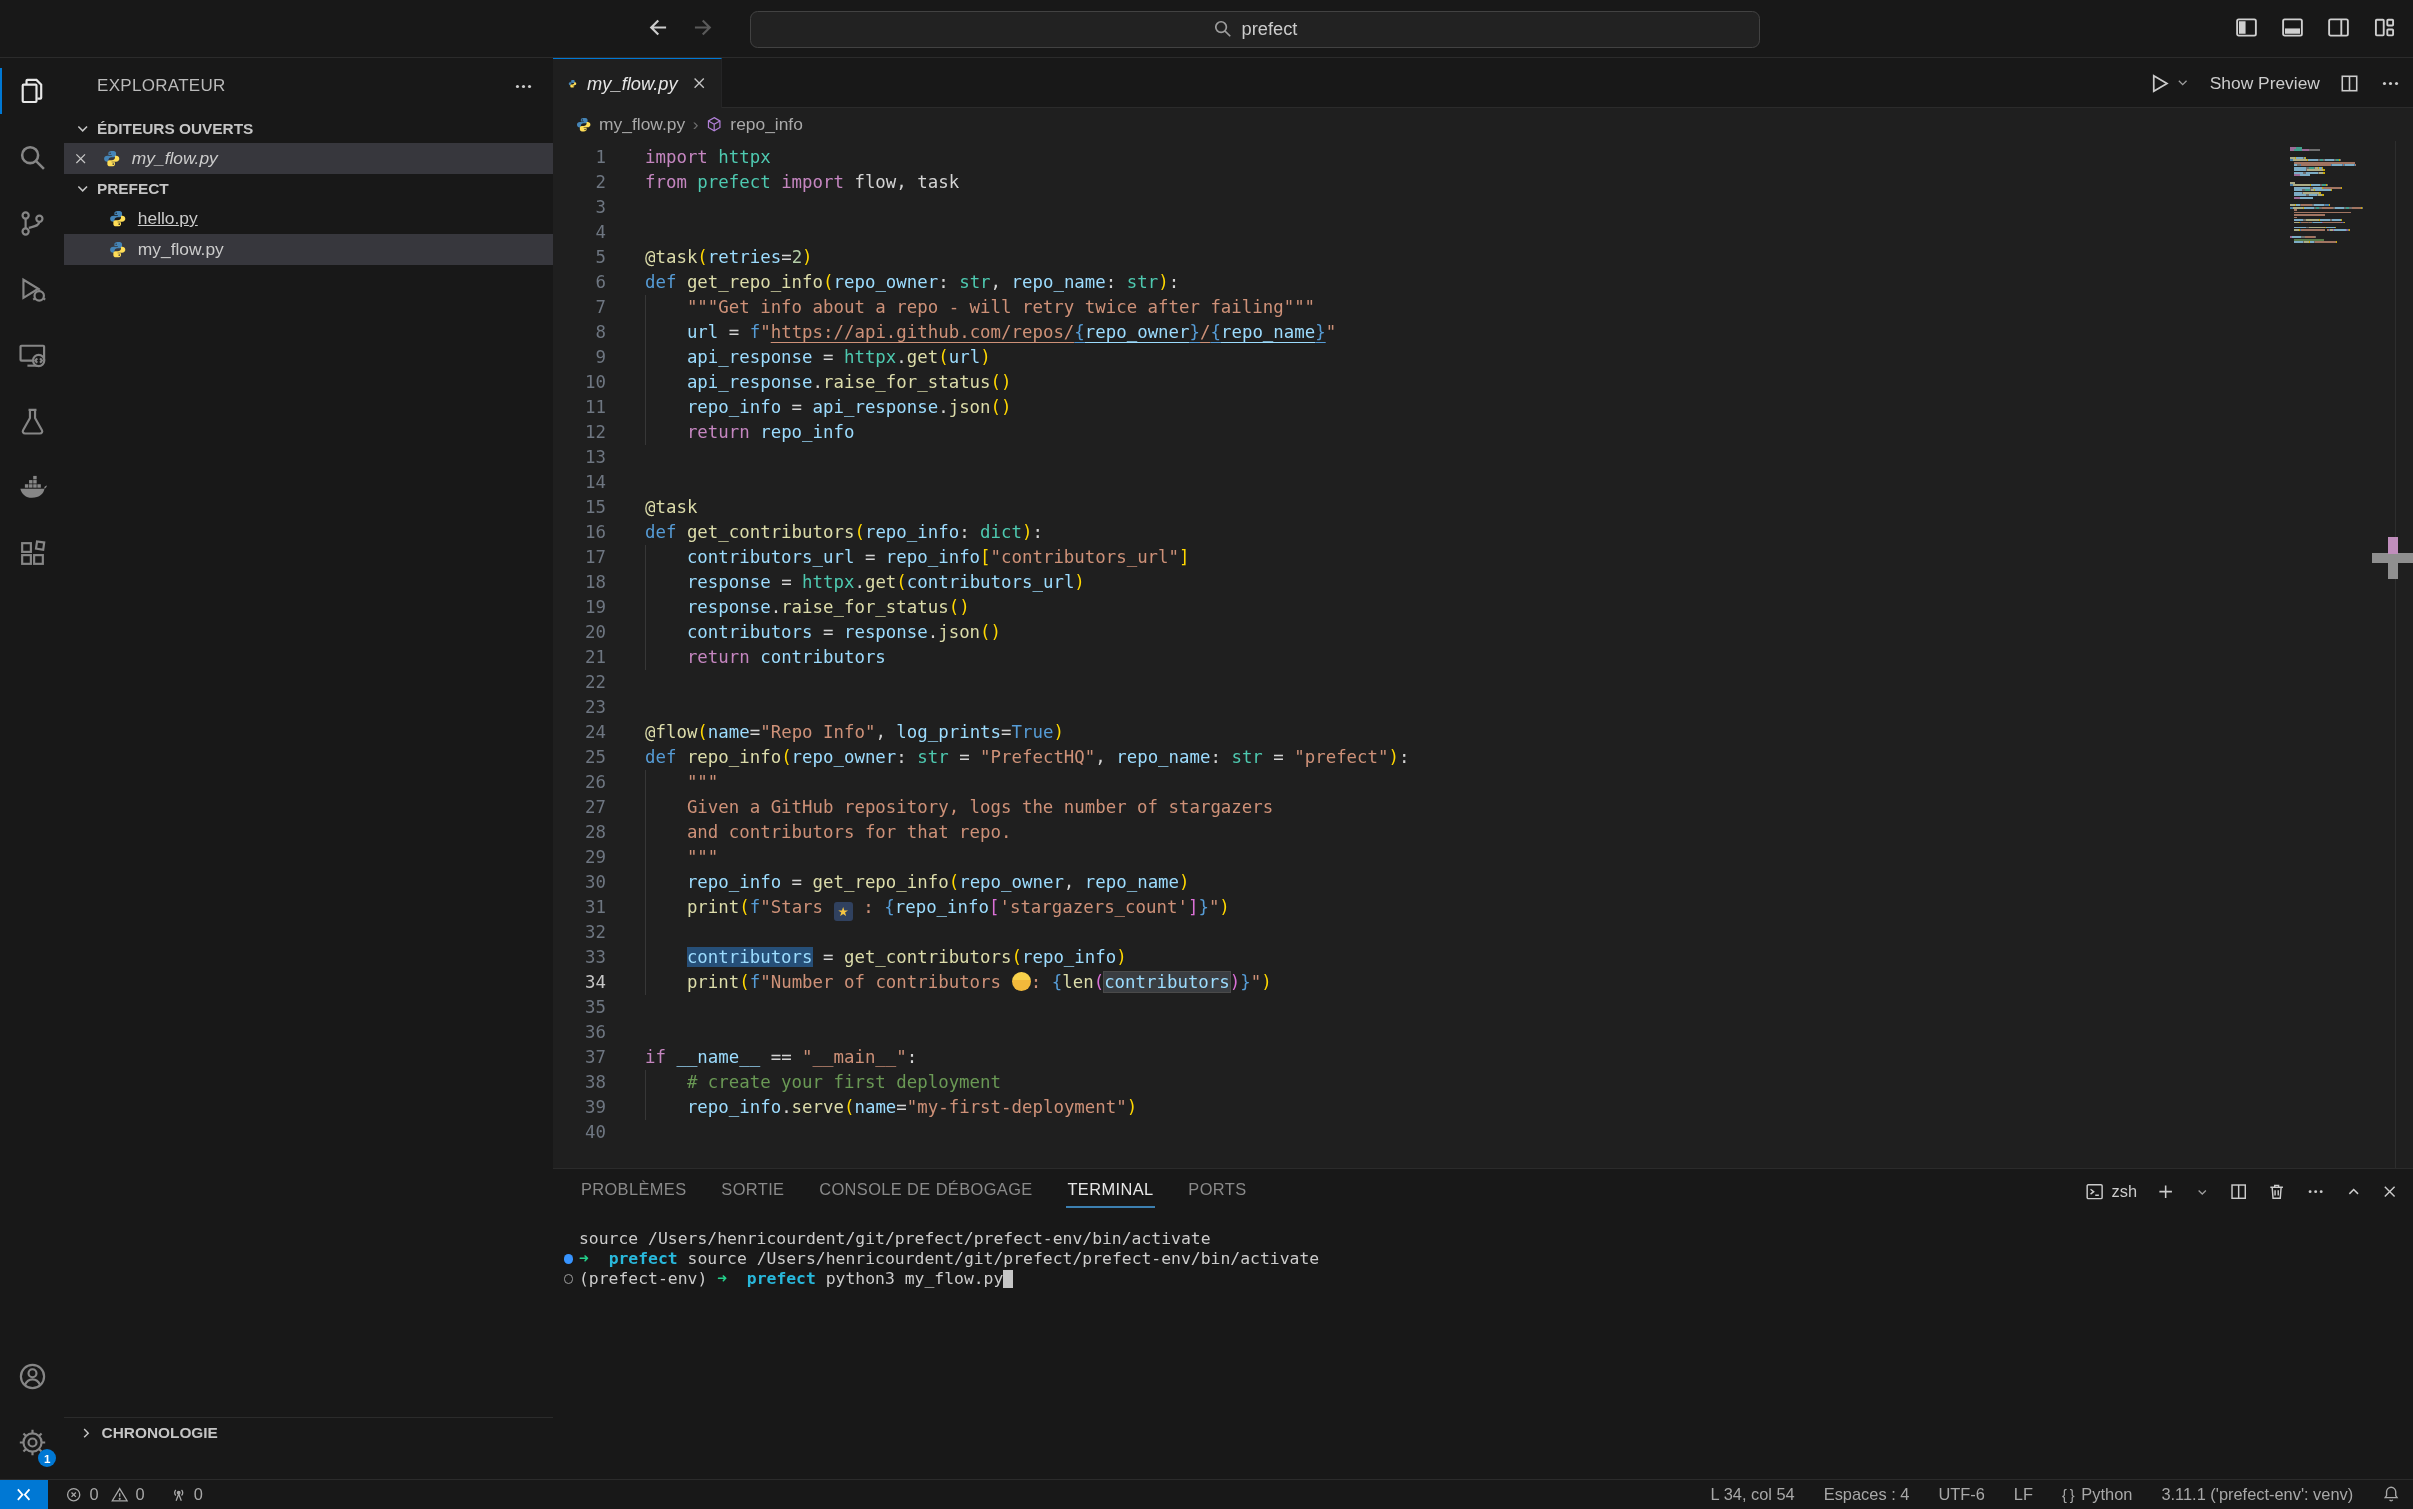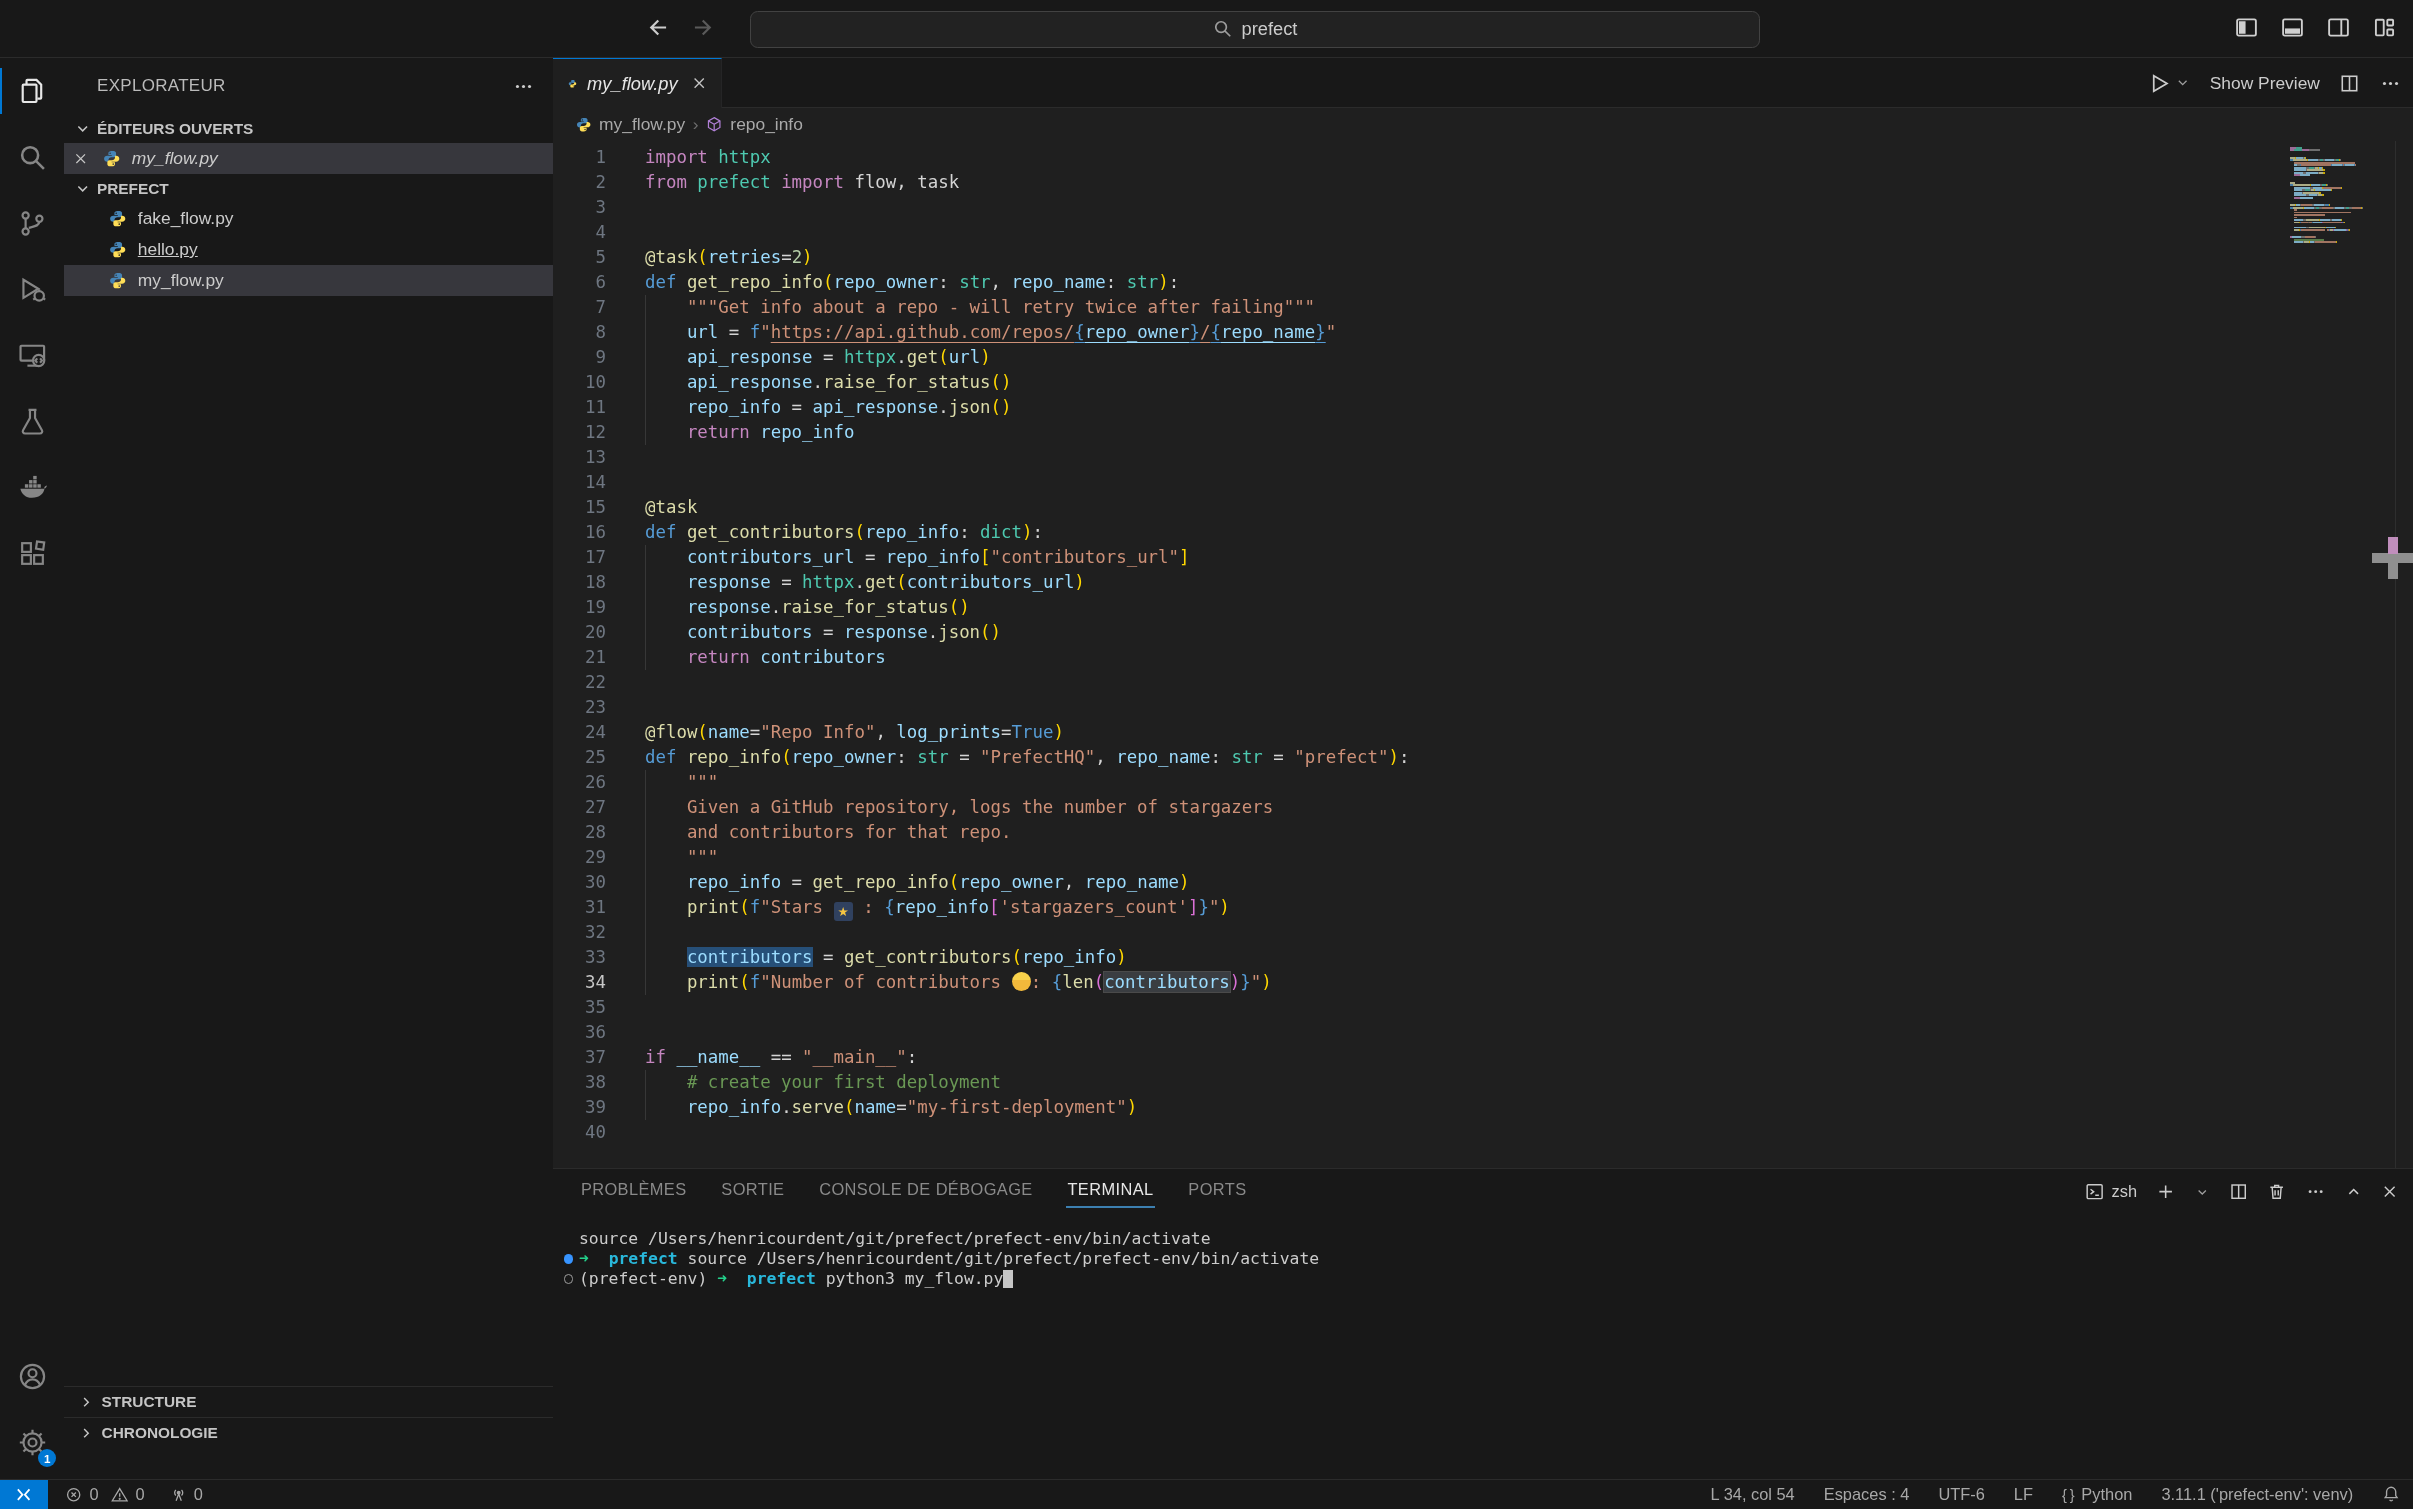--- a/index.html
+++ b/index.html
@@ -370,48 +370,32 @@
       </svg>
     <span>PREFECT</span>
   </div>
   <div id="file-list">
       <div class="row">
         <span class="fico" style="margin-left: 39px;">
           <svg width="17.4" height="17.4" class="ic" viewBox="0 0 18 18">
             <use href="#i-python"></use>
           </svg>
         </span>
-        <span style="margin-left: 5.8px;">fake_flow.py</span>
-      </div>
-      <div class="row">
-        <span class="fico" style="margin-left: 39px;">
-          <svg width="17.4" height="17.4" class="ic" viewBox="0 0 18 18">
-            <use href="#i-python"></use>
-          </svg>
-        </span>
         <span style="margin-left: 5.8px; text-decoration: underline;">hello.py</span>
       </div>
       <div class="row sel">
         <span class="fico" style="margin-left: 39px;">
           <svg width="17.4" height="17.4" class="ic" viewBox="0 0 18 18">
             <use href="#i-python"></use>
           </svg>
         </span>
         <span style="margin-left: 5.8px;">my_flow.py</span>
       </div>
     </div>
   <div id="sb-bottom">
-      <div class="sb-bsec">
-        <span style="color: rgb(197, 197, 197); display: flex;">
-          <svg width="16.4" height="16.4" class="ic" viewBox="0 0 17 17">
-            <use href="#i-chevron-right"></use>
-          </svg>
-        </span>
-        <span>STRUCTURE</span>
-      </div>
       <div class="sb-bsec">
         <span style="color: rgb(197, 197, 197); display: flex;">
           <svg width="16.4" height="16.4" class="ic" viewBox="0 0 17 17">
             <use href="#i-chevron-right"></use>
           </svg>
         </span>
         <span>CHRONOLOGIE</span>
       </div>
     </div>
 </div>

